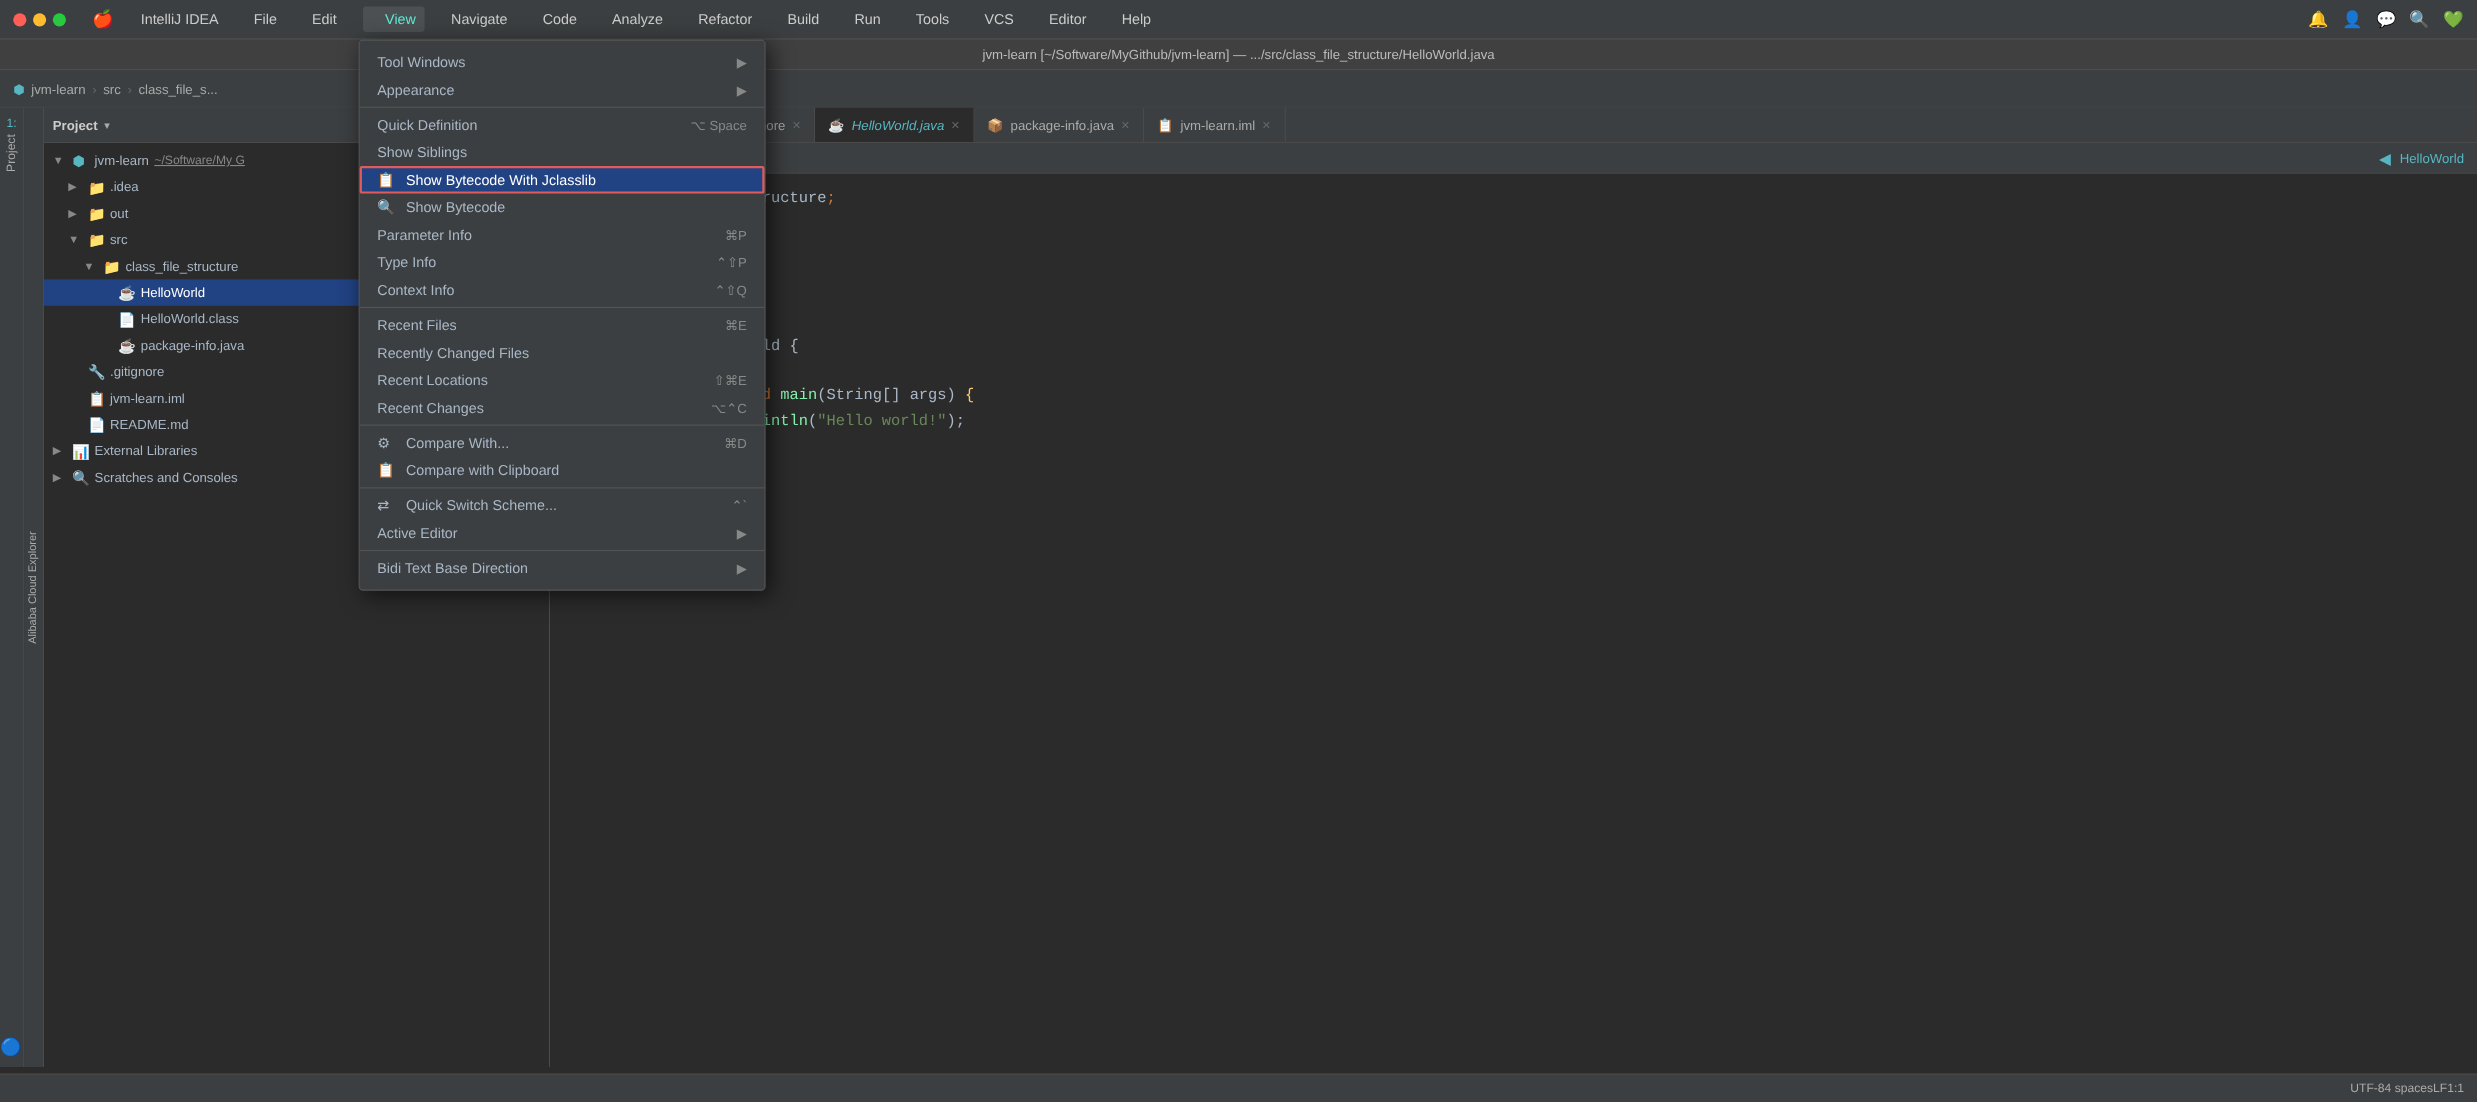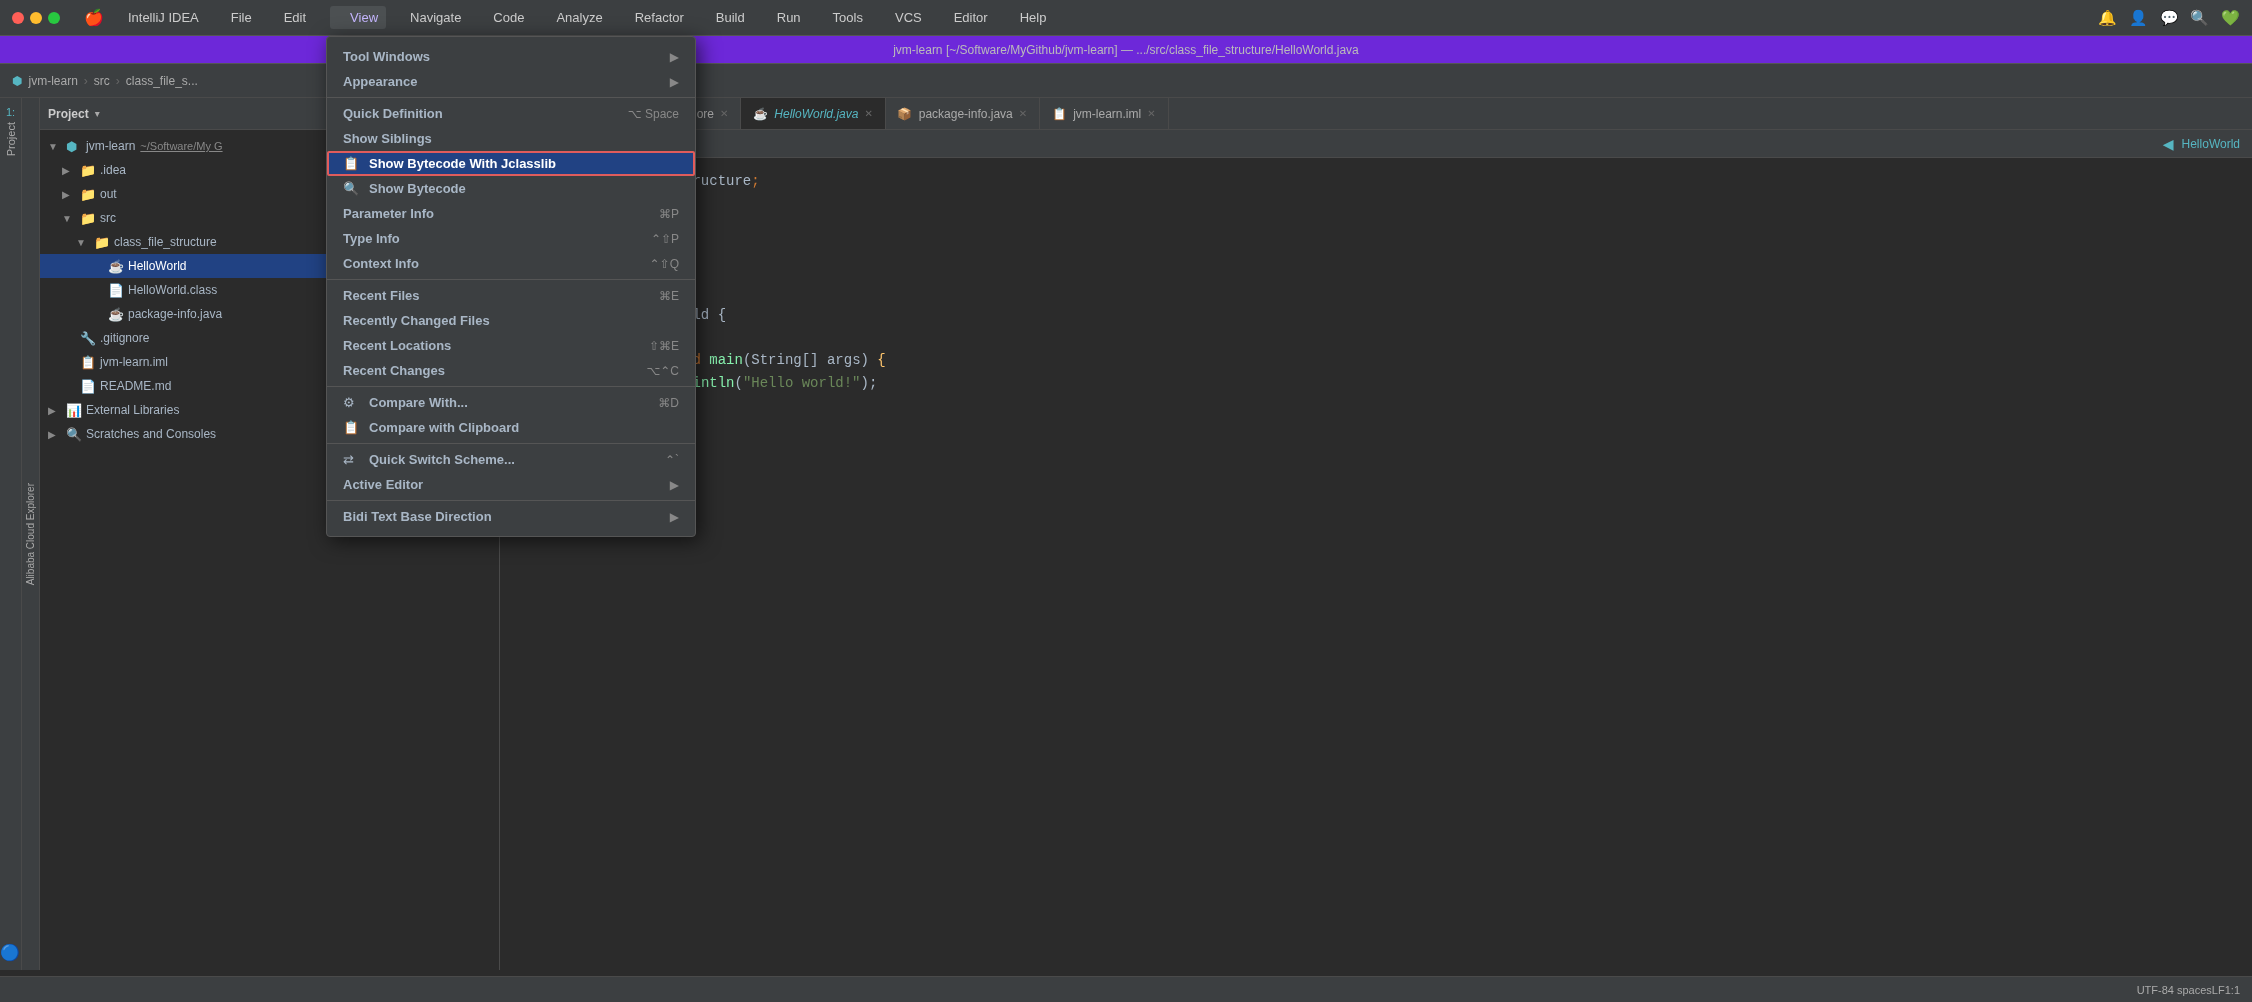--- a/index.html
+++ b/index.html
@@ -29,41 +29,41 @@
     .mac-logo { font-size: 16px; color: #fff; }
     .menu-item {
       color: #ccc;
       font-size: 13px;
       cursor: pointer;
       padding: 4px 8px;
       border-radius: 3px;
     }
     .menu-item.active {
       background: #4c5052;
-      color: #c4b5fd;
+      color: #5eead4;
       padding-left: 20px;
     }
     .mac-traffic {
       display: flex; gap: 6px; margin-right: 8px;
     }
     .traffic-btn {
       width: 12px; height: 12px; border-radius: 50%;
     }
     .traffic-red { background: #ff5f57; }
     .traffic-yellow { background: #febc2e; }
     .traffic-green { background: #28c840; }
     .mac-right-icons {
       margin-left: auto;
       display: flex; gap: 12px; align-items: center;
     }
     .mac-right-icons span { color: #aaa; font-size: 15px; }
 
     
     .title-bar {
-      background: #6d28d9;
+      background: #404040;
       height: 28px;
       display: flex;
       align-items: center;
       justify-content: center;
       color: #bbb;
       font-size: 12px;
       border-bottom: 1px solid #555;
     }
 
     
@@ -229,21 +229,21 @@
       font-size: 13px;
       gap: 8px;
     }
     .menu-row.highlighted {
       background: #214283;
       color: #fff;
       border: 2px solid #e05c5c;
       padding: 3px 14px;
       border-radius: 2px;
     }
-    .menu-row-label { flex: 1; font-weight: bold; }
+    .menu-row-label { flex: 1; }
     .menu-row-shortcut { color: #888; font-size: 12px; white-space: nowrap; }
     .menu-row-arrow { color: #888; font-size: 12px; }
     .menu-row-icon { font-size: 13px; width: 18px; flex-shrink: 0; }
 
     
     .status-bar {
       position: absolute;
       bottom: 0;
       left: 0;
       right: 0;

